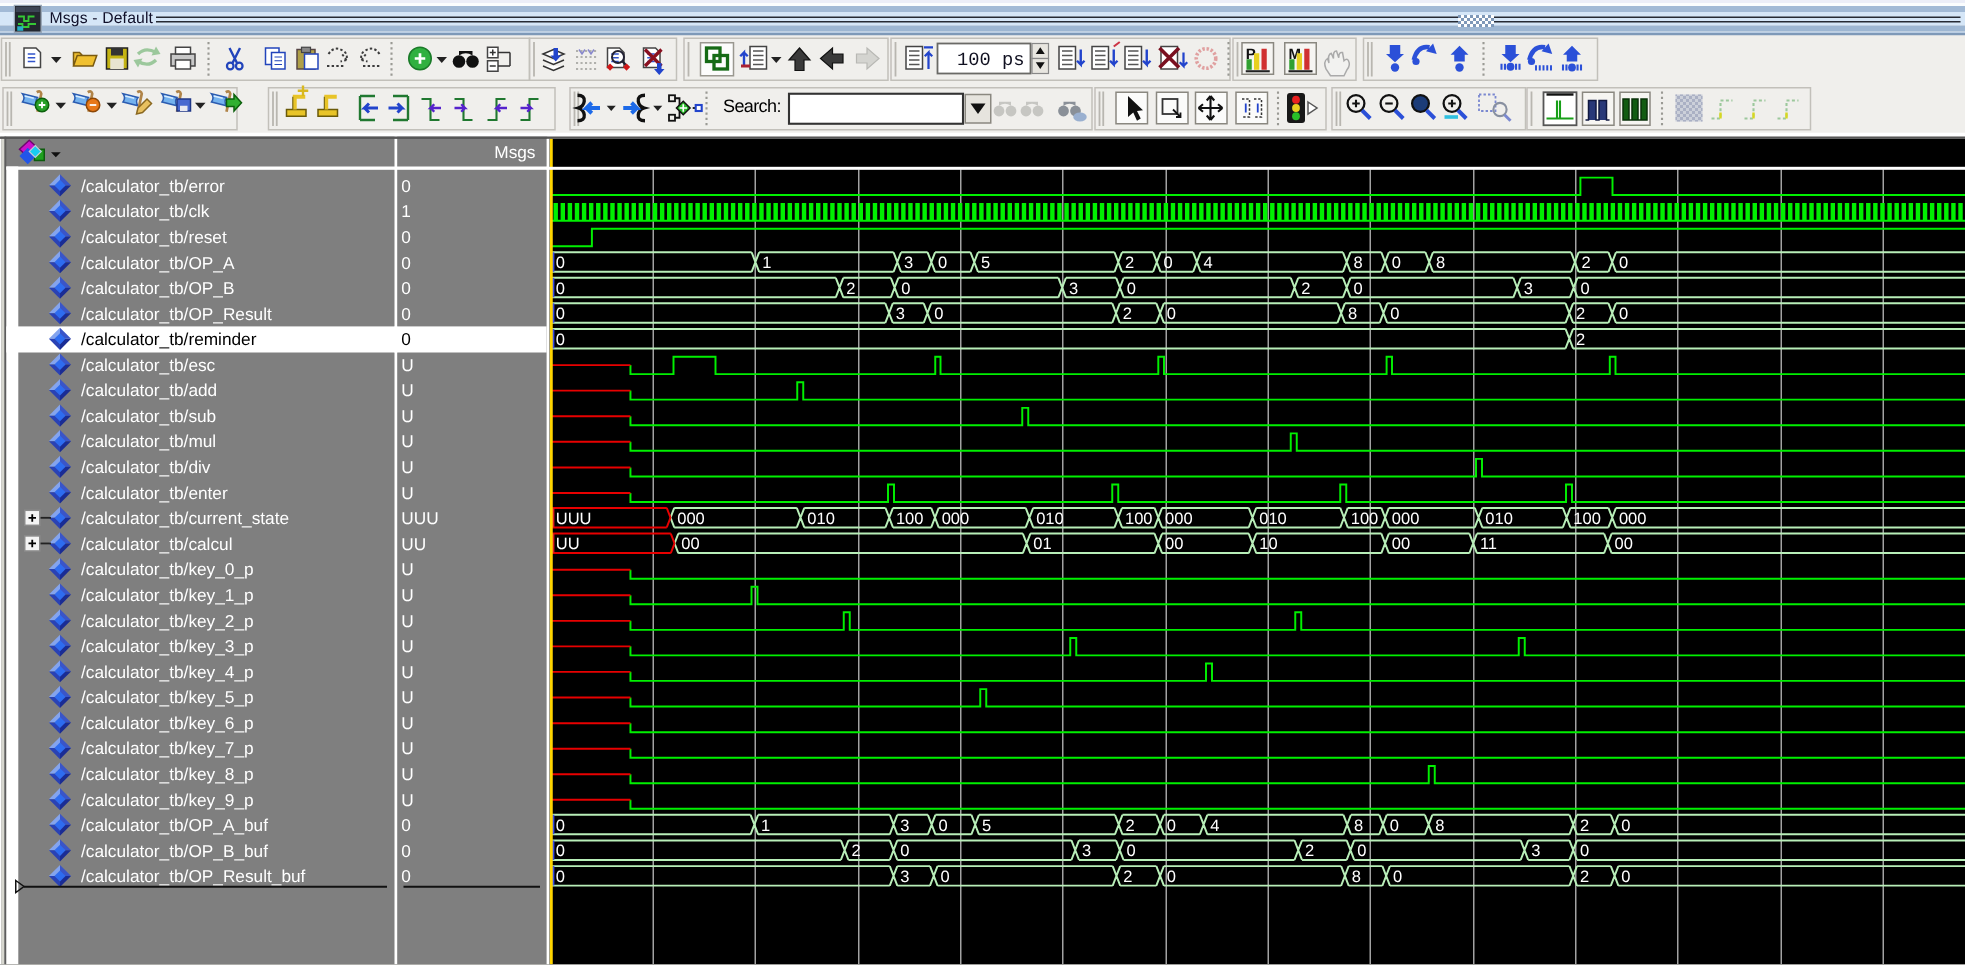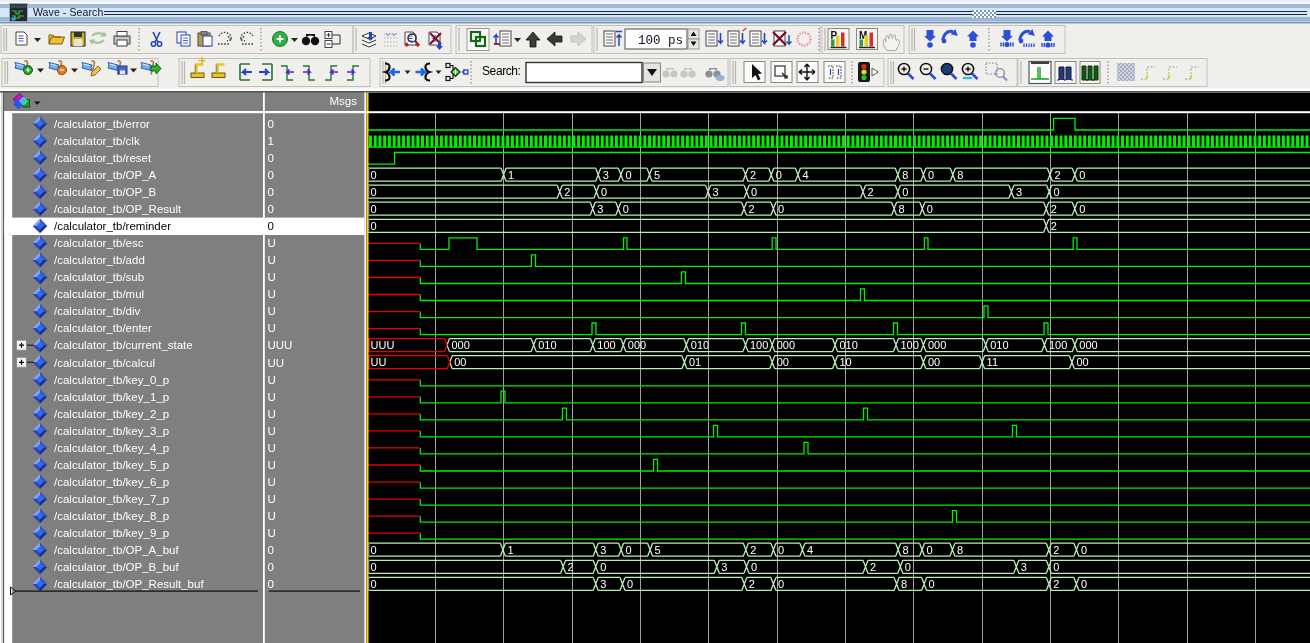--- a/index.html
+++ b/index.html
@@ -9,21 +9,21 @@
     <div style="position:absolute;left:0;top:21.2px;width:1310px;height:0.8px;background:#b9cde4"></div>
     <div style="position:absolute;left:104px;top:11px;width:1203px;height:1px;background:#262a34"></div>
     <div style="position:absolute;left:104px;top:14px;width:1203px;height:1px;background:#262a34"></div>
     <div style="position:absolute;left:972px;top:9.5px;width:24px;height:8px;background:repeating-conic-gradient(#ffffff 0 25%,#7e98b8 0 50%) 0 0/4px 4px"></div>
     <svg width="19" height="19" viewBox="0 0 19 19" style="position:absolute;left:9px;top:3px">
       <rect x="0.5" y="0.5" width="18" height="18" fill="#23272f" stroke="#9aa8b8"></rect>
       <rect x="1.5" y="1.5" width="16" height="3.5" fill="#3c4454"></rect>
       <path d="M3 8 h4 v3 h3 v-3 h4 M3 13 h3 v2 h4 v-2 h5" stroke="#35c835" stroke-width="1.2" fill="none"></path>
       <rect x="2.5" y="14.5" width="4" height="3" fill="#28b0c8"></rect>
     </svg>
-    <div style="position:absolute;left:33px;top:6.2px;font:10.5px 'Liberation Sans',sans-serif;color:#10102a;letter-spacing:0.1px">Wave - Search</div>
+    <div style="position:absolute;left:33px;top:6.2px;font:10.5px 'Liberation Sans',sans-serif;color:#10102a;letter-spacing:0.1px">Msgs - Default</div>
     <div style="position:absolute;left:0;top:22px;width:1310px;height:1.6px;background:#7e99b8"></div>
     <svg width="1310" height="68" viewBox="0 0 1310 68" style="position:absolute;left:0;top:22px" font-family="Liberation Sans, sans-serif">
       <rect x="0" y="0" width="1310" height="66" fill="#f0efec"></rect>
       <rect x="0" y="0" width="1310" height="1.5" fill="#7e99b8"></rect>
       <rect x="0" y="66.5" width="1310" height="1.5" fill="#ffffff"></rect>
       <rect x="1" y="3.5" width="352" height="28" fill="none" stroke="#c2c0ba" stroke-width="1"></rect>
       <rect x="353" y="3.5" width="98" height="28" fill="none" stroke="#c2c0ba" stroke-width="1"></rect>
       <rect x="456" y="3.5" width="136" height="28" fill="none" stroke="#c2c0ba" stroke-width="1"></rect>
       <rect x="594" y="3.5" width="226" height="28" fill="none" stroke="#c2c0ba" stroke-width="1"></rect>
       <rect x="822" y="3.5" width="82" height="28" fill="none" stroke="#c2c0ba" stroke-width="1"></rect>

